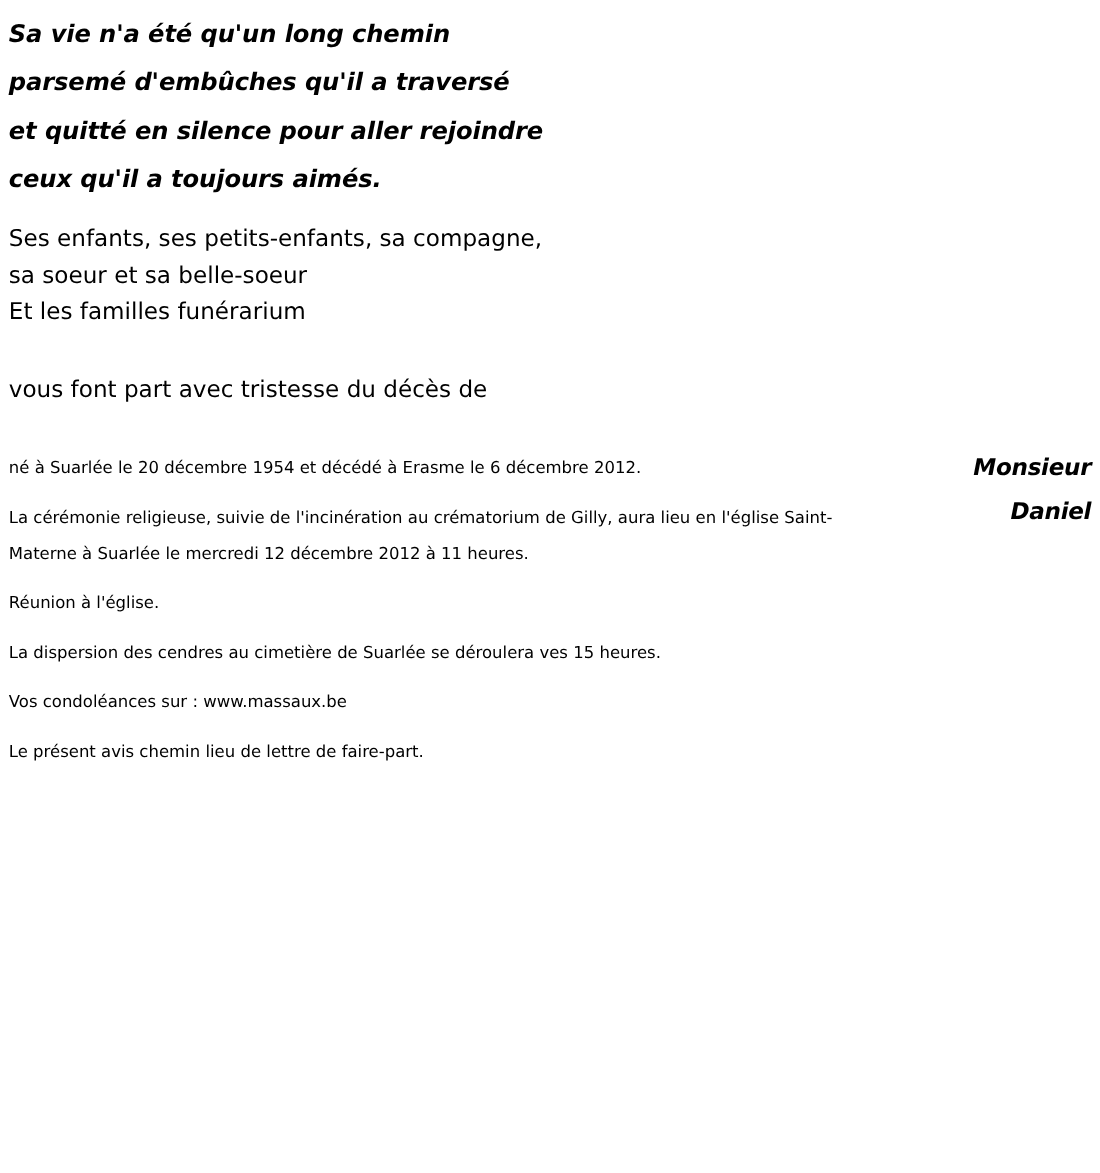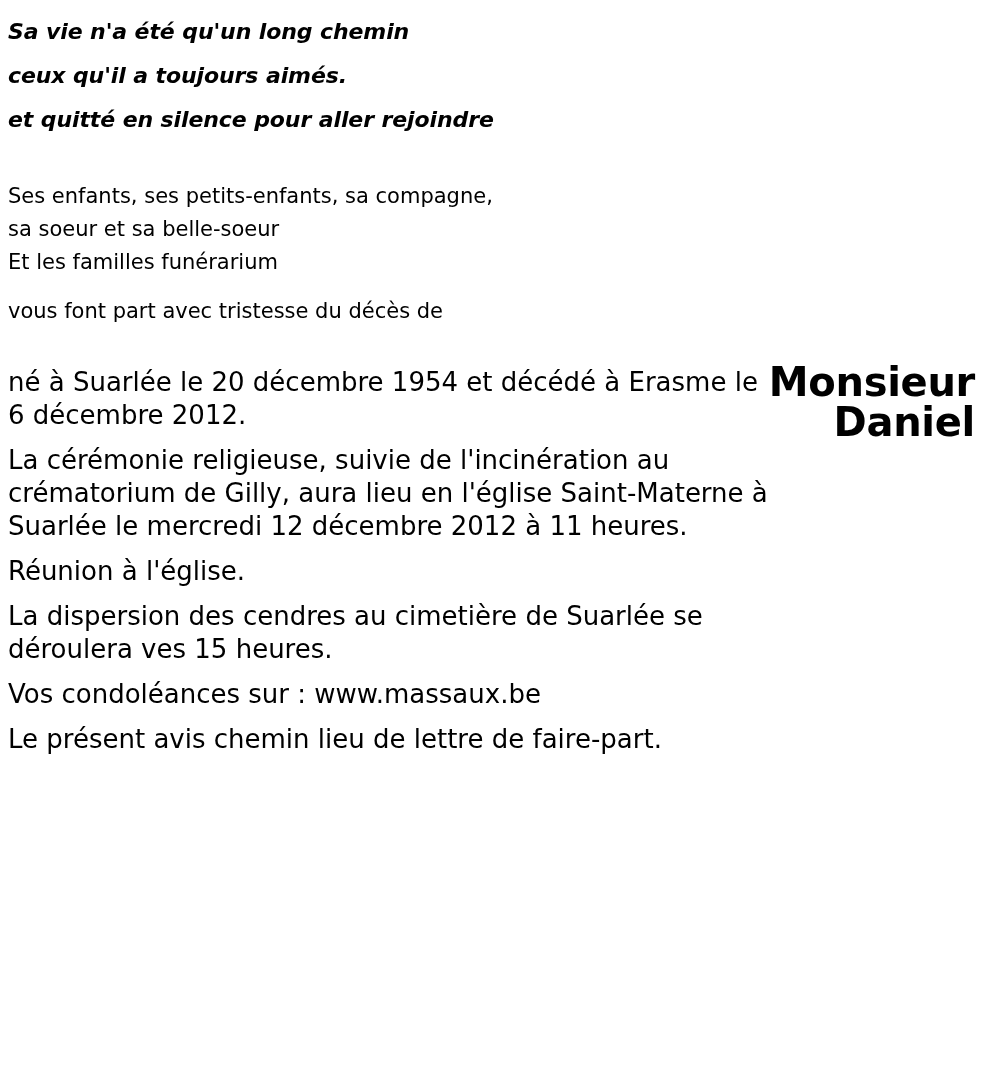--- a/index.html
+++ b/index.html
@@ -29,72 +29,74 @@
   .verse .line {
     font-weight: bold;
     font-size: 22px;
     line-height: 44px;
     letter-spacing: -0.1px;
     font-style: italic;
   }
 
   
   .family {
-    margin-top: 38px;
+    margin-top: 15px;
   }
   .family .line {
     font-size: 21px;
     line-height: 33px;
   }
 
   .announce {
-    margin-top: 16px;
+    margin-top: 38px;
     font-size: 21px;
     line-height: 33px;
   }
 
   
   .details-area {
     position: relative;
     margin-top: 38px;
   }
   .details {
     width: 760px;
   }
   .details p {
     margin: 0 0 12px 0;
-    font-size: 26px;
+    font-size: 15px;
     line-height: 33px;
   }
   .details p.bold {
     font-weight: bold;
   }
 
   
   .deceased {
     position: absolute;
     top: -4px;
-    right: 17px;
+    right: 0;
     width: 240px;
     text-align: right;
     font-weight: bold;
-    font-size: 40px;
+    font-style: italic;
+    font-size: 21px;
     line-height: 40px;
     letter-spacing: -0.3px;
   }
 </style>
 </head>
 <body>
 
 <div class="page">
 
   <div class="verse">
     <div class="line">Sa vie n'a été qu'un long chemin</div>
+    <div class="line">parsemé d'embûches qu'il a traversé</div>
+    <div class="line">et quitté en silence pour aller rejoindre</div>
     <div class="line">ceux qu'il a toujours aimés.</div>
-    <div class="line">et quitté en silence pour aller rejoindre</div>
   </div>
 
   <div class="family">
     <div class="line">Ses enfants, ses petits-enfants, sa compagne,</div>
     <div class="line">sa soeur et sa belle-soeur</div>
     <div class="line">Et les familles funérarium</div>
   </div>
 
   <div class="announce">vous font part avec tristesse du décès de</div>
 

